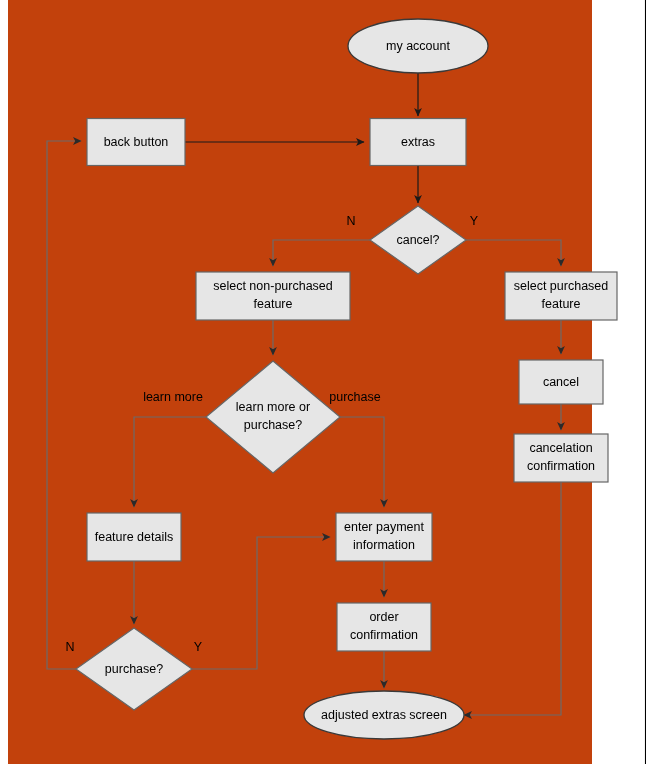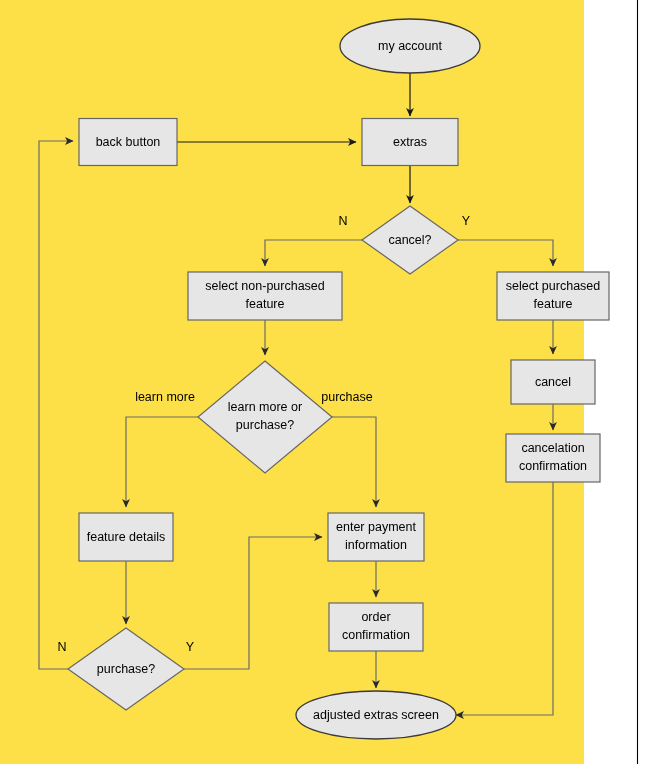--- a/index.html
+++ b/index.html
@@ -10,21 +10,22 @@
   body {
     width: 646px;
     height: 764px;
     font-family: "Liberation Sans", sans-serif;
     overflow: hidden;
   }
   #canvas {
     position: relative;
     width: 584px;
     height: 764px;
-    background: #fde047;
+    background: #c2410c;
+    margin-left: 8px;
   }
   svg#flow {
     position: absolute;
     top: 0;
     left: 0;
     width: 646px;
     height: 764px;
   }
   .node-shape {
     fill: #e6e6e6;

